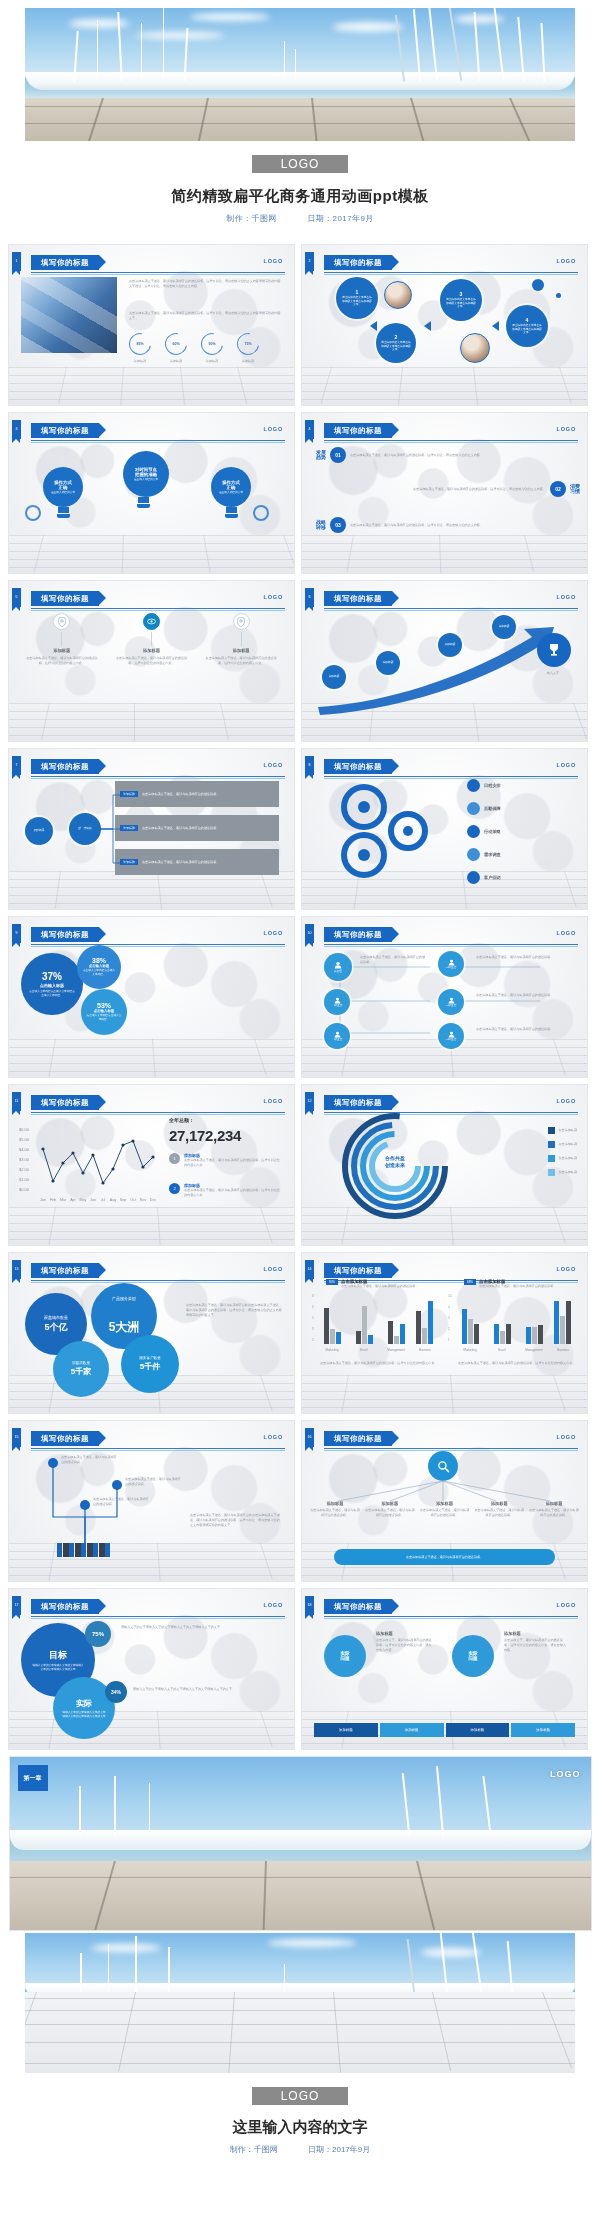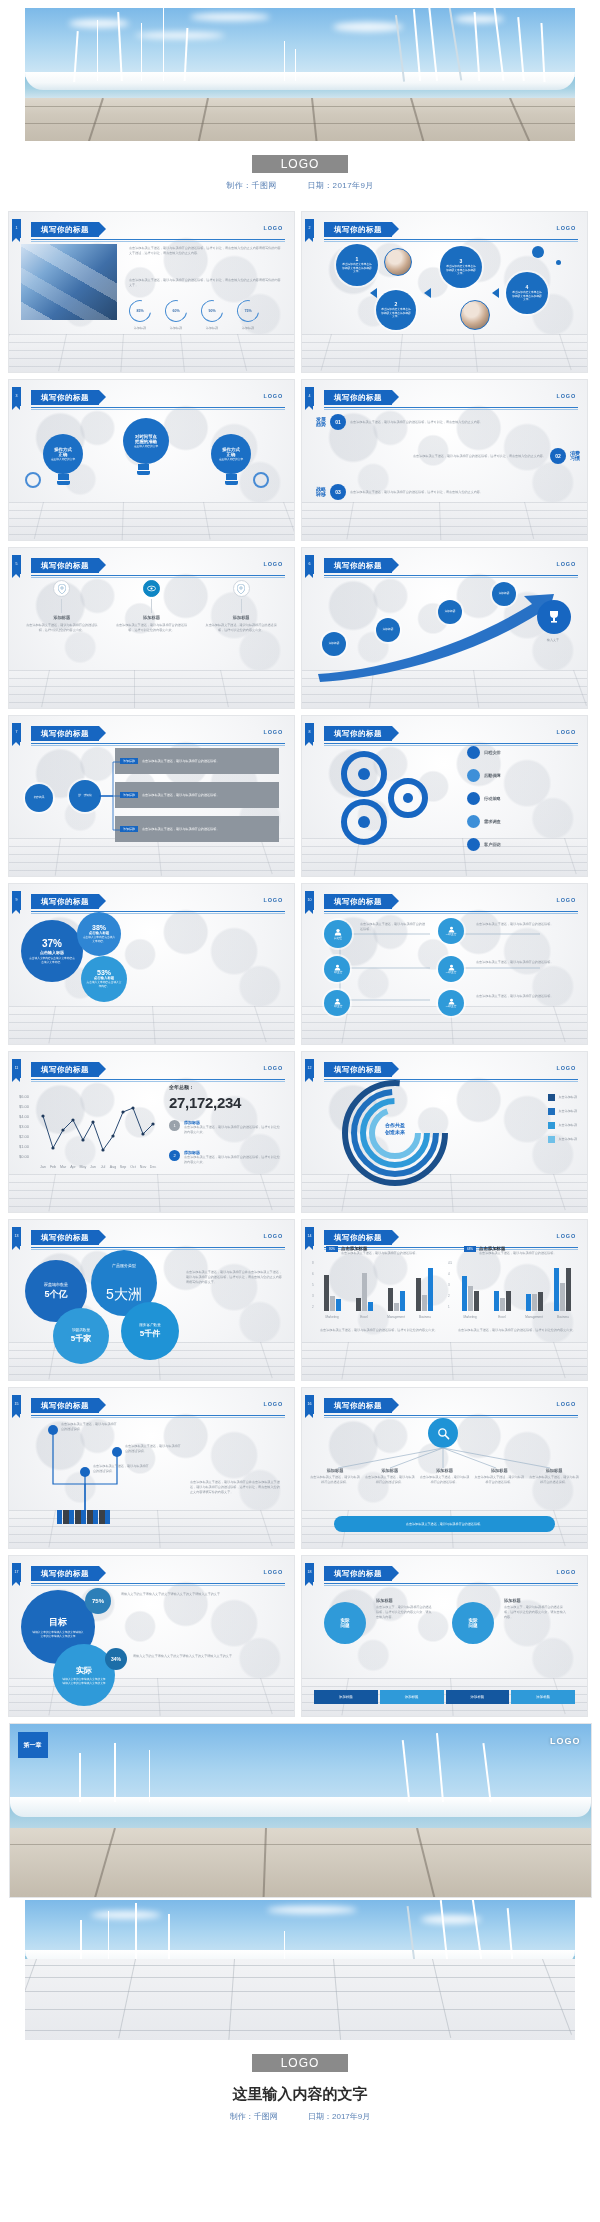--- a/index.html
+++ b/index.html
@@ -257,20 +257,21 @@
       <div class="pav-line" style="left:0;right:0;top:58%;"></div>
       <div class="pav-diag" style="left:14%;height:160%;transform:rotate(18deg);"></div>
       <div class="pav-diag" style="left:33%;height:160%;transform:rotate(12deg);"></div>
       <div class="pav-diag" style="left:52%;height:160%;transform:rotate(-6deg);"></div>
       <div class="pav-diag" style="left:70%;height:160%;transform:rotate(-16deg);"></div>
       <div class="pav-diag" style="left:88%;height:160%;transform:rotate(-24deg);"></div>
     </div>
   </div>
 
   <div class="logo-box">LOGO</div>
+  <div class="cover-title">简约精致扁平化商务通用动画ppt模板</div>
   <div class="cover-sub">
     <span>制作：千图网</span>
     <span>日期：2017年9月</span>
   </div>
 </section>
 
 <div class="grid">
 
   <div class="row">
 
@@ -892,21 +893,21 @@
         <div class="s-rule2"></div>
         <div class="s-logo">LOGO</div>
       </div>
       <div class="s-body">
         <div class="bubble" style="left:8px;top:14px;width:62px;height:62px;background:#1b69bd;">
           <span style="font-size:4px">覆盖城市数量</span>
           <span style="font-size:9px;font-weight:bold;margin-top:1px">5个亿</span>
         </div>
         <div class="bubble" style="left:74px;top:4px;width:66px;height:66px;background:#1f7fcc;">
           <span style="font-size:4px">产品服务类型</span>
-          <span style="font-size:14px;font-weight:normal;margin-top:18px">5大洲</span>
+          <span style="font-size:12px;font-weight:bold;margin-top:18px">5大洲</span>
         </div>
         <div class="bubble" style="left:36px;top:62px;width:56px;height:56px;background:#2f9ad9;">
           <span style="font-size:3.6px">加盟店数量</span>
           <span style="font-size:8px;font-weight:bold;margin-top:1px">5千家</span>
         </div>
         <div class="bubble" style="left:104px;top:56px;width:58px;height:58px;background:#1f93d6;">
           <span style="font-size:3.6px">服务客户数量</span>
           <span style="font-size:8px;font-weight:bold;margin-top:1px">5千件</span>
         </div>
         <div class="txt" style="position:absolute;right:4px;top:24px;width:96px">点击添加标题文字描述，建议与标题相符合并点击添加标题文字描述，建议与标题相符合的描述说明，这样可以让，请点击输入您的正文内容请填写你的内容文字。</div>

